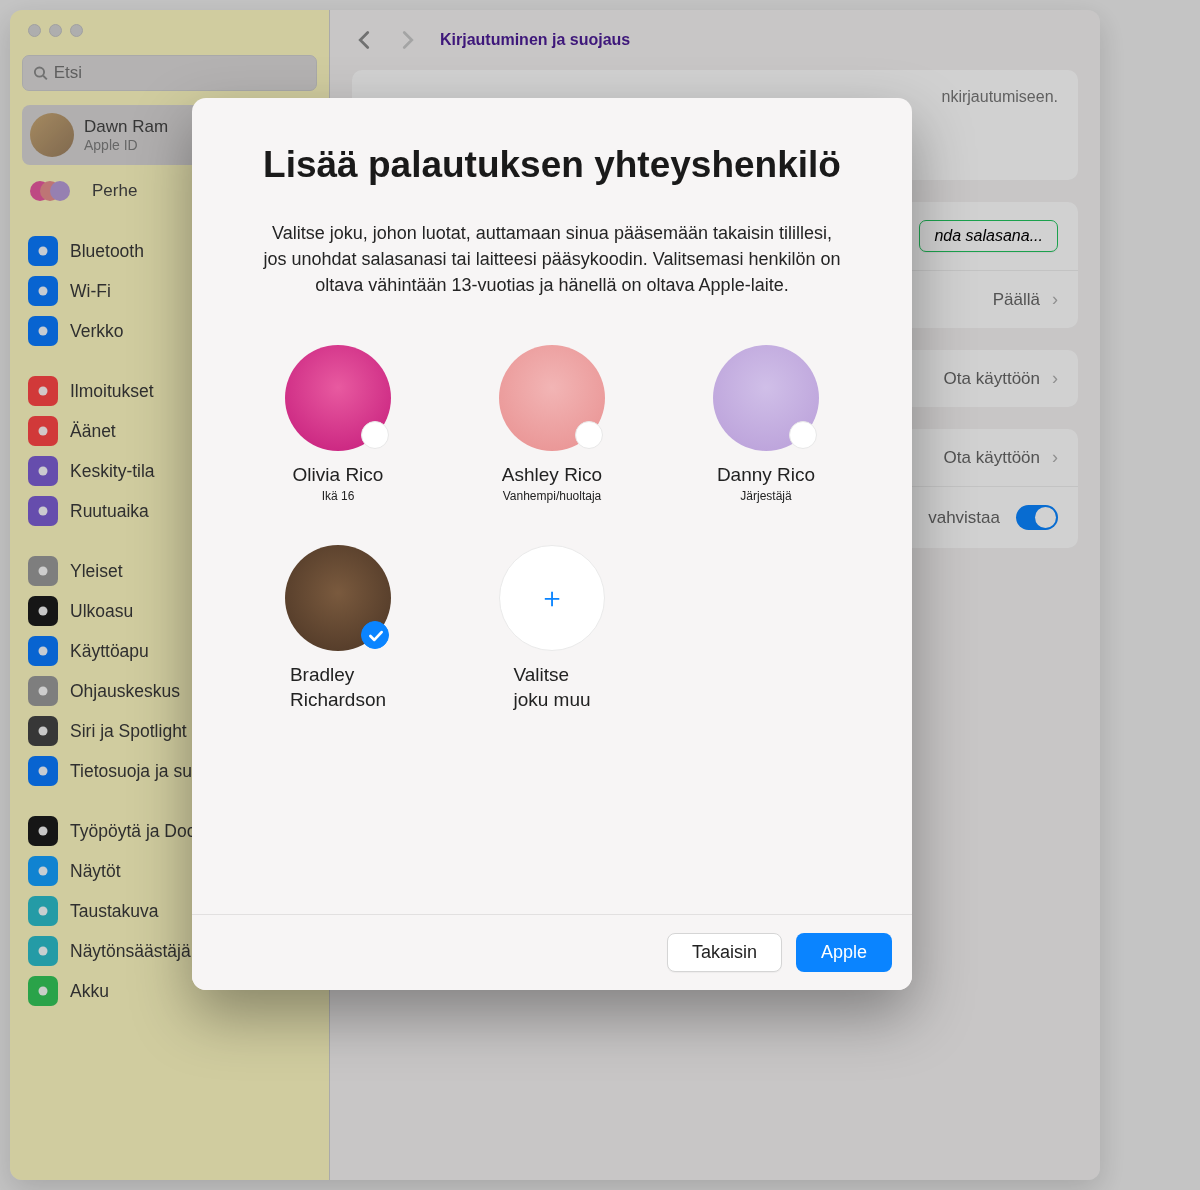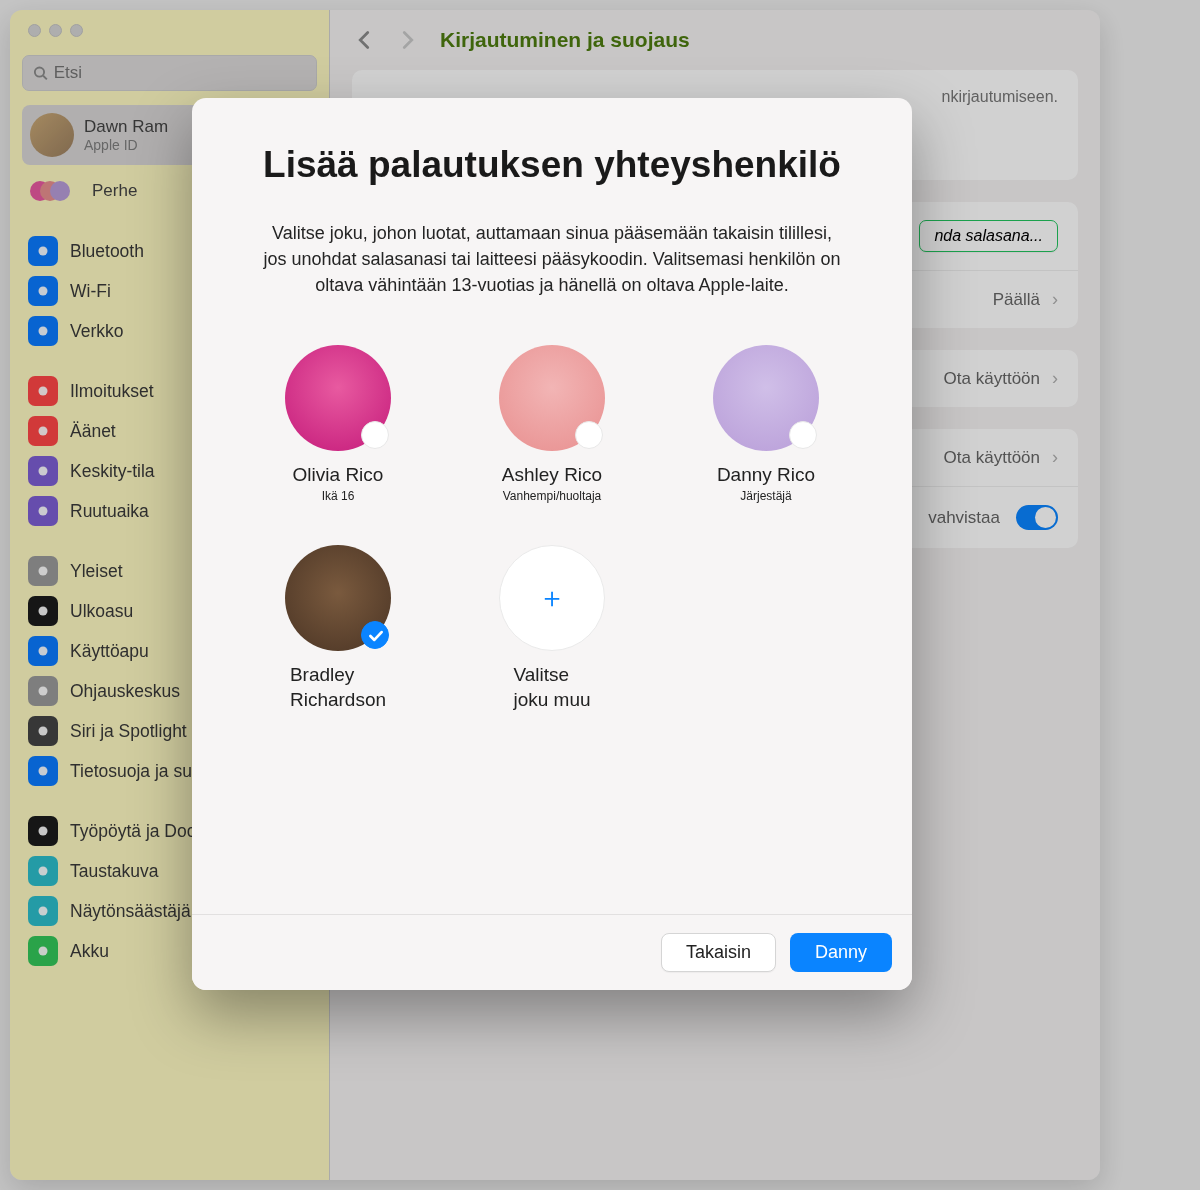--- a/index.html
+++ b/index.html
@@ -28,21 +28,21 @@
 .side-group { margin-bottom: 20px; }
 .side-item { display: flex; align-items: center; gap: 12px; padding: 5px 6px; border-radius: 6px; }
 .side-item .ic { width: 30px; height: 30px; border-radius: 7px; display: flex; align-items: center; justify-content: center; flex: 0 0 30px; }
 .side-item .ic svg { width: 18px; height: 18px; }
 .side-item .label { font-size: 17.5px; color: #3a3a3a; white-space: nowrap; }
 
 .main { flex: 1; background: #f4f2f2; padding: 18px 22px; overflow: hidden; }
 .main-header { display: flex; align-items: center; gap: 20px; margin-bottom: 18px; }
 .navbtn { width: 24px; height: 24px; display: flex; align-items: center; justify-content: center; }
 .navbtn svg { width: 14px; height: 20px; }
-.page-title { font-size: 21px; font-weight: 700; color: #4d7c0f; }
+.page-title { font-size: 16px; font-weight: 700; color: #4c1d95; }
 
 .panel { background: #fff; border-radius: 10px; margin-bottom: 22px; overflow: hidden; }
 .panel-row { padding: 18px 20px; display:flex; justify-content: space-between; align-items:center; border-bottom:1px solid #eee; }
 .panel-row:last-child{border-bottom:none;}
 .panel-text { color:#777; font-size:16px; text-align:right; }
 .pill { background:#fff; border:1px solid #22c55e; border-radius:7px; padding:6px 14px; font-size:16px; box-shadow:0 1px 1px rgba(0,0,0,0.05);font-style:italic; }
 .chev { color:#b0b0b0; margin-left:12px; font-size:18px; }
 .status-lbl { color:#666; font-size:17px; }
 .toggle { width:42px; height:25px; background:#0a84ff; border-radius:20px; position:relative; }
 .toggle::after{content:"";position:absolute;right:2px;top:2px;width:21px;height:21px;background:#fff;border-radius:50%;}
@@ -227,20 +227,28 @@
         <div class="side-group">
           <div class="side-item">
             <div class="ic" style="background: rgb(28, 28, 28);">
               <svg viewBox="0 0 16 16">
                 <circle cx="8" cy="8" r="4" fill="#fff" opacity="0.95"></circle>
               </svg>
             </div>
             <div class="label">Työpöytä ja Dock</div>
           </div>
           <div class="side-item">
+            <div class="ic" style="background: rgb(20, 160, 255);">
+              <svg viewBox="0 0 16 16">
+                <circle cx="8" cy="8" r="4" fill="#fff" opacity="0.95"></circle>
+              </svg>
+            </div>
+            <div class="label">Näytöt</div>
+          </div>
+          <div class="side-item">
             <div class="ic" style="background: rgb(45, 190, 203);">
               <svg viewBox="0 0 16 16">
                 <circle cx="8" cy="8" r="4" fill="#fff" opacity="0.95"></circle>
               </svg>
             </div>
             <div class="label">Taustakuva</div>
           </div>
           <div class="side-item">
             <div class="ic" style="background: rgb(45, 190, 203);">
               <svg viewBox="0 0 16 16">
@@ -349,15 +357,15 @@
           <div class="pavatar">
             <span class="plus">＋</span>
           </div>
           <div class="pname">Valitse
 joku muu</div>
         </div>
       </div>
   </div>
   <div class="modal-footer">
     <button class="btn btn-secondary">Takaisin</button>
-    <button class="btn btn-primary">Danny</button>
+    <button class="btn btn-primary">Apple</button>
   </div>
 </div>
 
 </body></html>

